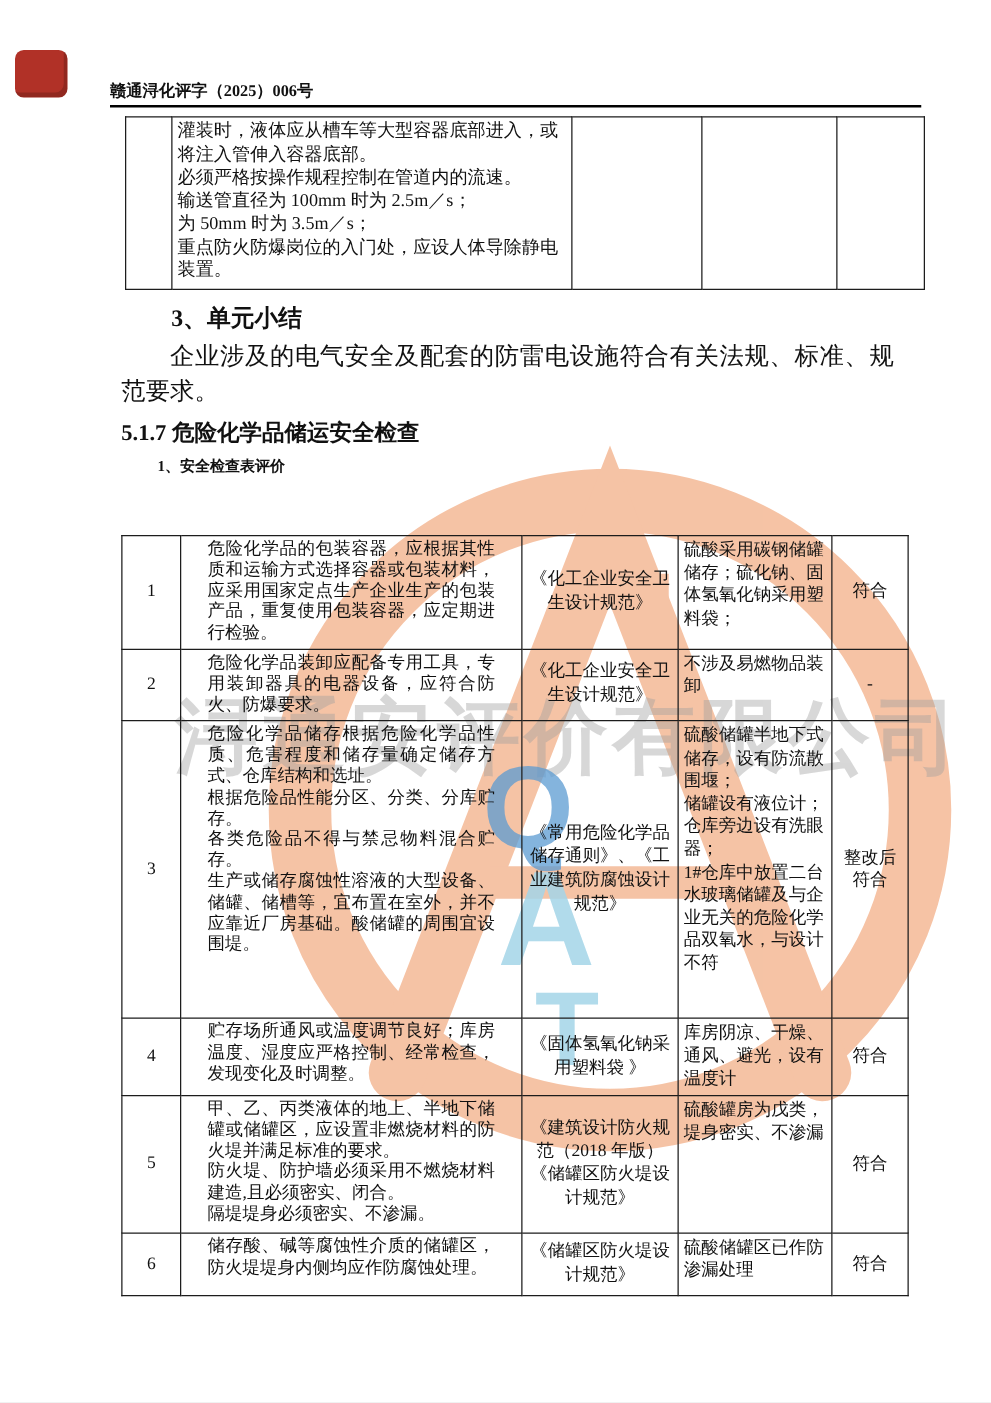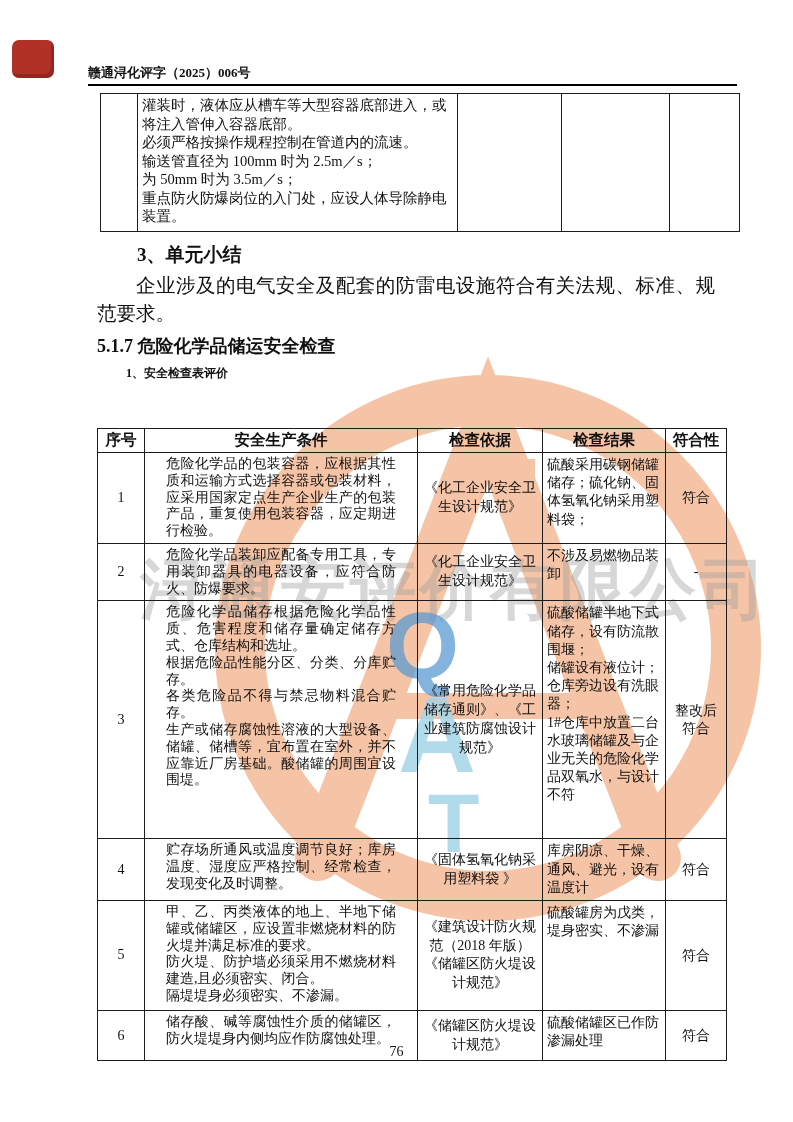--- a/index.html
+++ b/index.html
@@ -121,27 +121,20 @@
 
   <table class="main-table">
     <colgroup>
         <col style="width:47px">
         <col style="width:273px">
         <col style="width:125px">
         <col style="width:123px">
         <col style="width:61px">
       </colgroup>
     <tbody>
-        <tr style="height:22px">
-      <th>序号</th>
-      <th>安全生产条件</th>
-      <th>检查依据</th>
-      <th>检查结果</th>
-      <th>符合性</th>
-    </tr>
     <tr style="height:87px">
       <td class="cell-no">1</td>
       <td class="cell-cond">危险化学品的包装容器，应根据其性质和运输方式选择容器或包装材料，应采用国家定点生产企业生产的包装产品，重复使用包装容器，应定期进行检验。</td>
       <td class="cell-basis">《化工企业安全卫生设计规范》</td>
       <td class="cell-result">硫酸采用碳钢储罐储存；硫化钠、固体氢氧化钠采用塑料袋；</td>
       <td class="cell-conf">符合</td>
     </tr>
     <tr style="height:55px">
       <td class="cell-no">2</td>
       <td class="cell-cond">危险化学品装卸应配备专用工具，专用装卸器具的电器设备，应符合防火、防爆要求。</td>
@@ -181,15 +174,14 @@
     <tr style="height:45px">
       <td class="cell-no">6</td>
       <td class="cell-cond">储存酸、碱等腐蚀性介质的储罐区， 防火堤堤身内侧均应作防腐蚀处理。</td>
       <td class="cell-basis">《储罐区防火堤设计规范》</td>
       <td class="cell-result">硫酸储罐区已作防渗漏处理</td>
       <td class="cell-conf">符合</td>
     </tr>
   </tbody>
     </table>
 
-  <div class="page-number">76</div>
 
 </div>
 
 </body></html>

